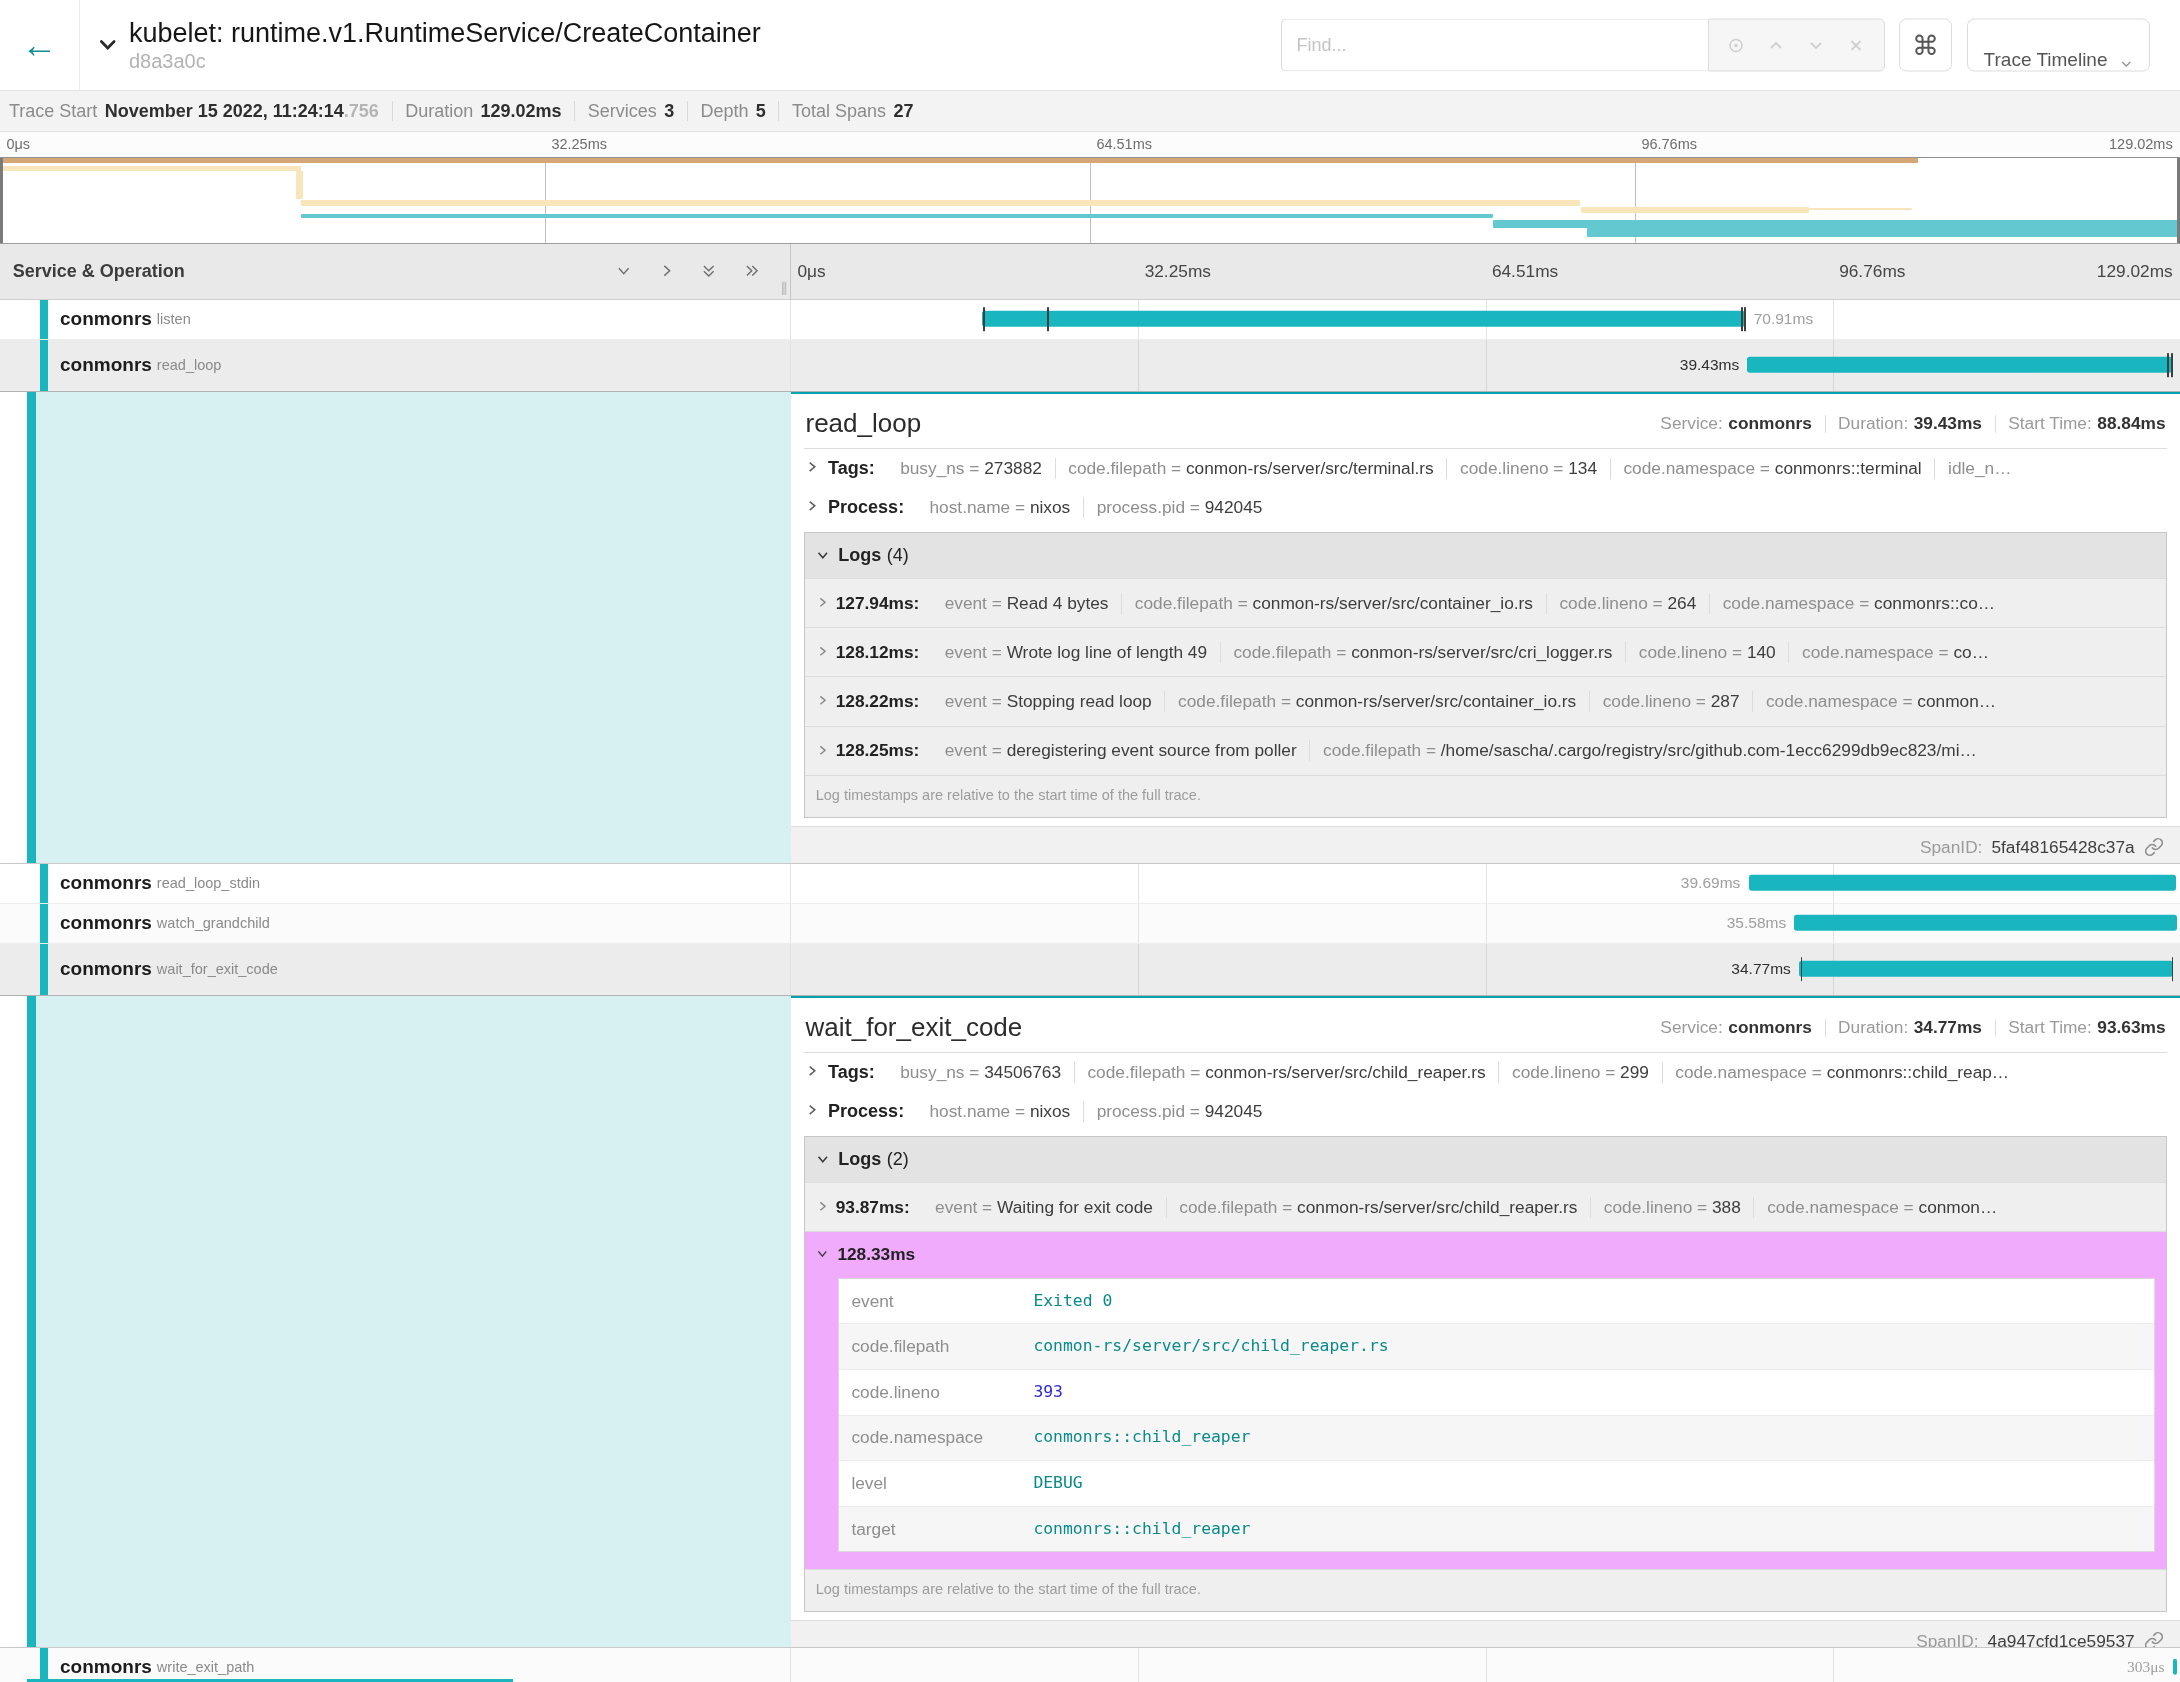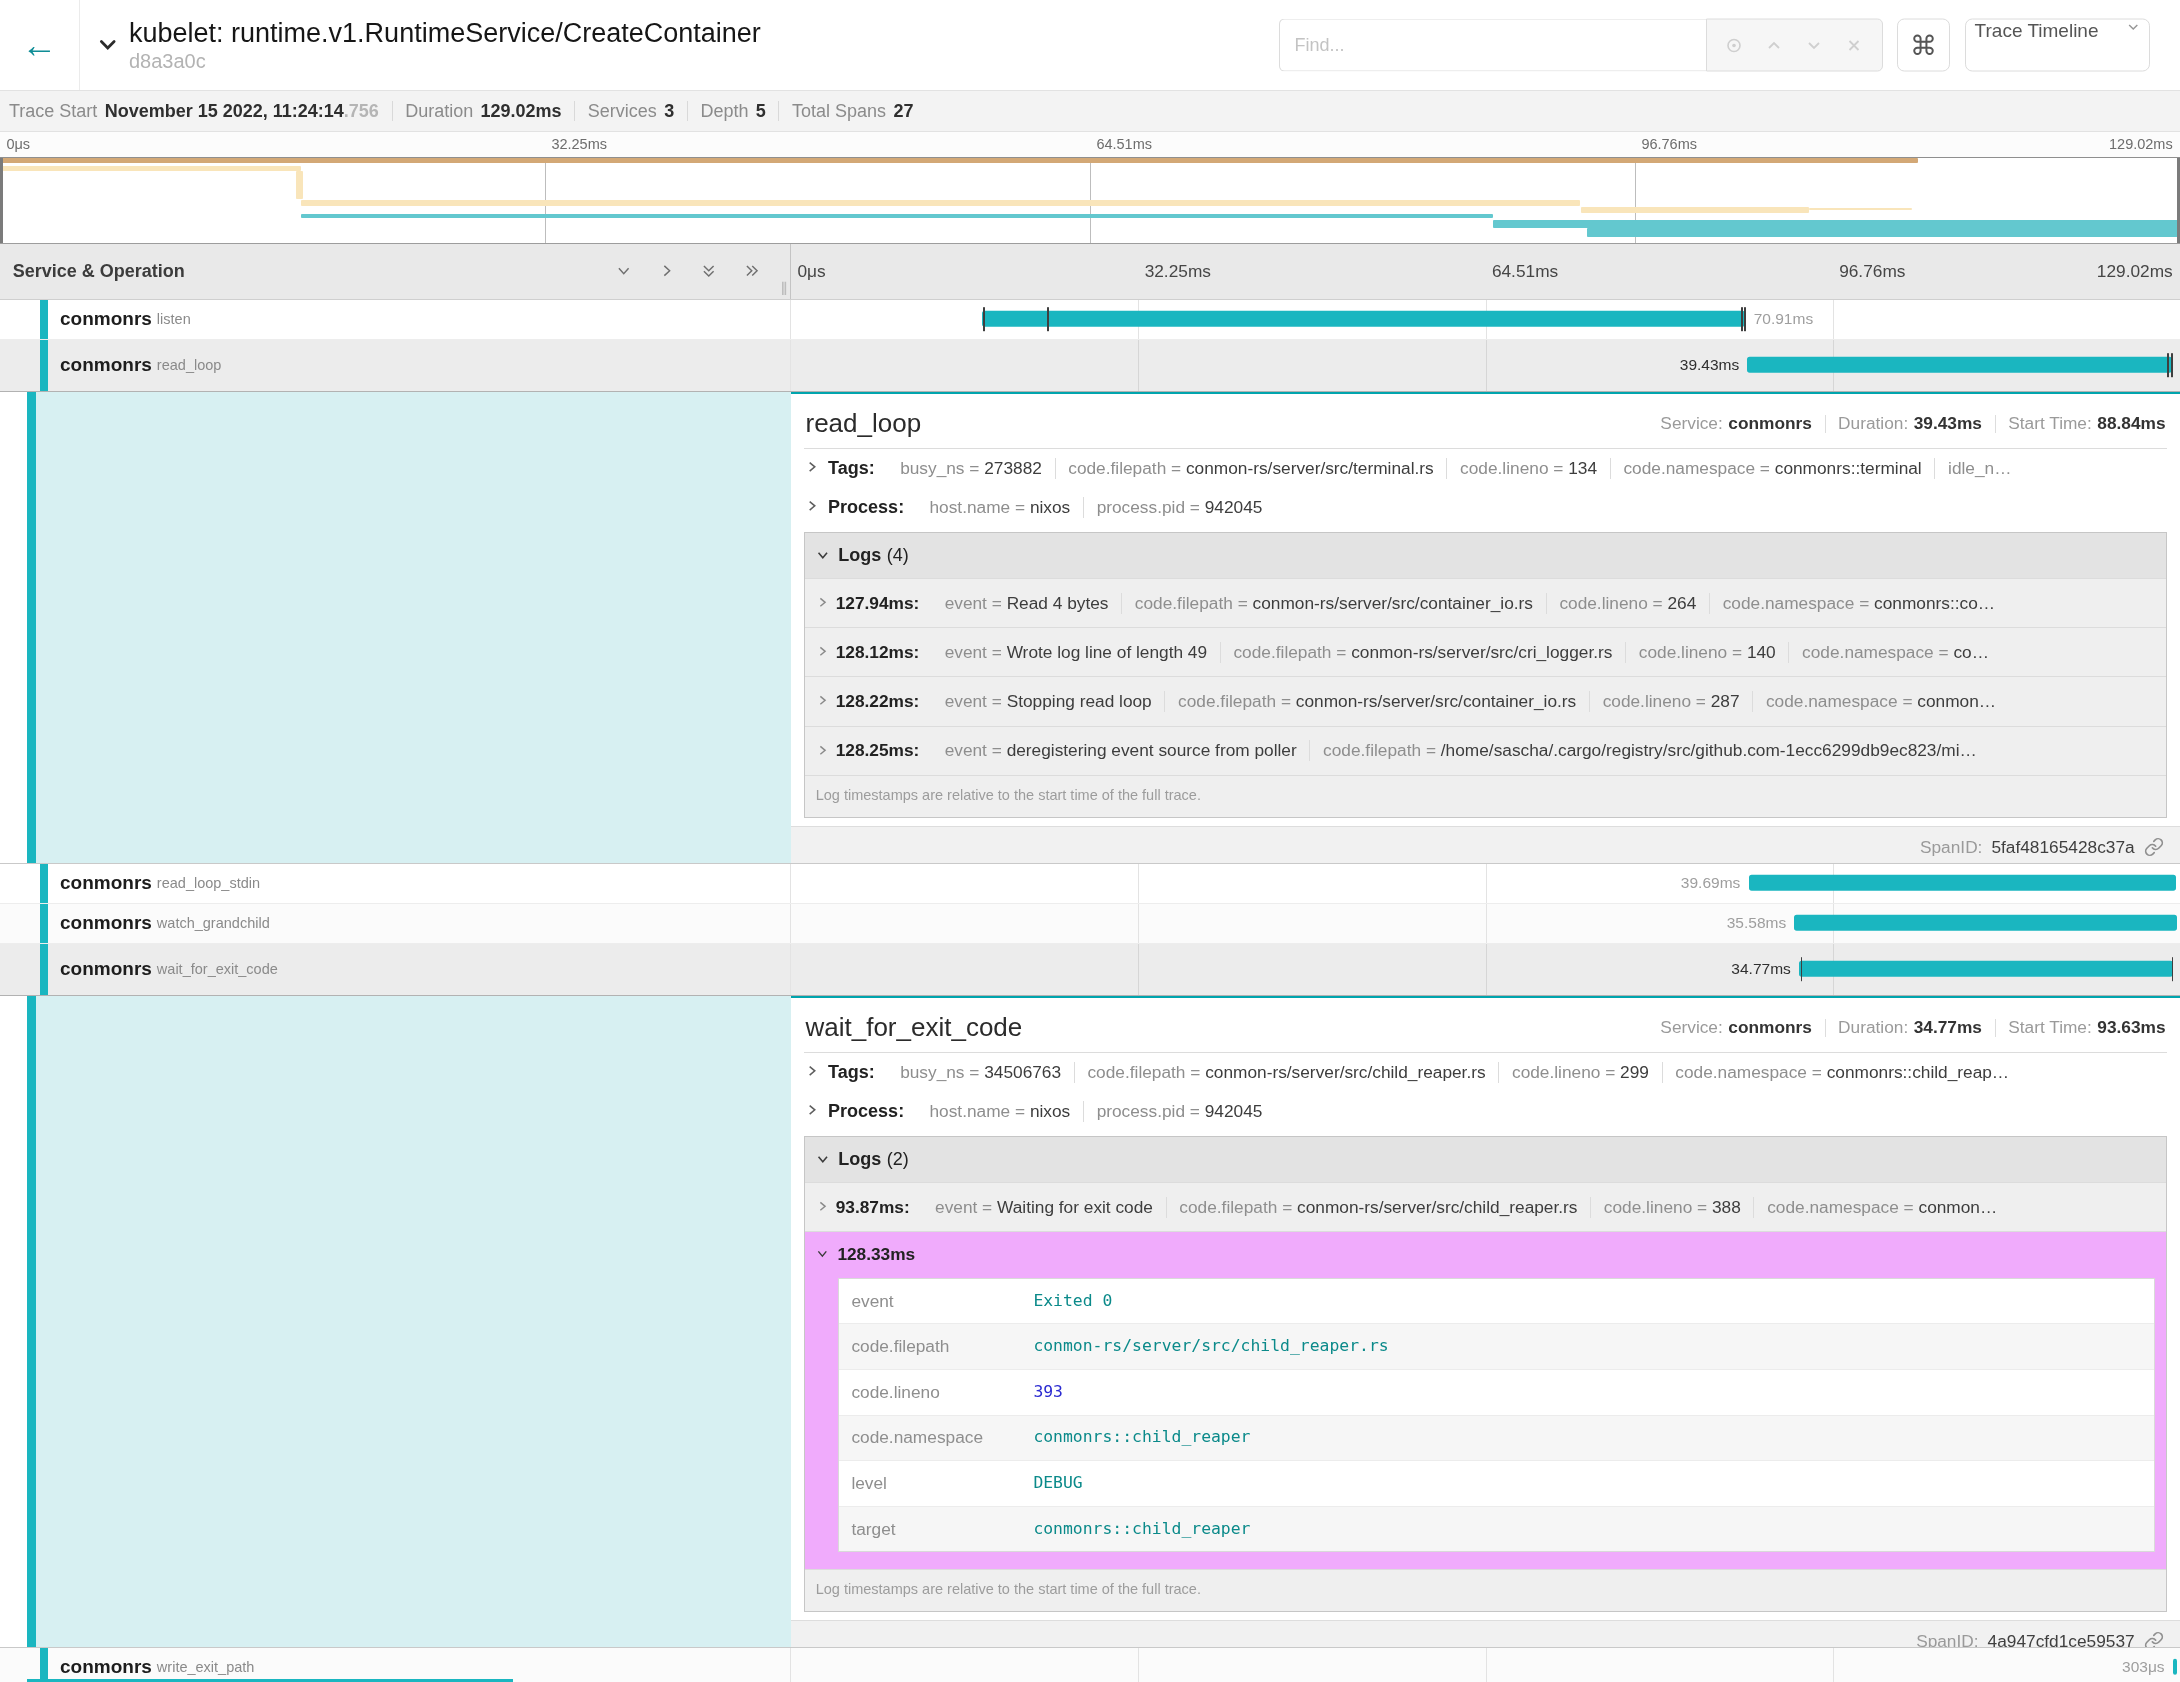--- a/index.html
+++ b/index.html
@@ -18,21 +18,21 @@
   .titles{display:flex;flex-direction:column;justify-content:center;margin-left:9px;}
   .trace-title{font-size:27px;color:#161616;font-weight:500;line-height:1.2;}
   .trace-id{font-size:20px;color:#b3b3b3;line-height:1.2;}
   .header-right{position:absolute;right:30px;top:50%;transform:translateY(-50%);display:flex;align-items:center;gap:14.5px;}
   .find-group{display:flex;align-items:stretch;height:53px;}
   .find-input{width:427px;border:0.9px solid #dcdcdc;border-right:none;border-radius:5.5px 0 0 5.5px;padding:0 14.5px;font-size:18px;color:#444;outline:none;background:#fff;}
   .find-input::placeholder{color:#c3c3c3;}
   .find-tools{display:flex;align-items:center;background:#f6f6f6;border:0.9px solid #dcdcdc;border-radius:0 5.5px 5.5px 0;padding:0 7.3px;}
   .tool{width:40px;height:40px;display:flex;align-items:center;justify-content:center;color:#cfcfcf;font-size:20px;cursor:pointer;}
   .kbd-btn{width:53px;height:53px;border:0.9px solid #dcdcdc;border-radius:7.3px;background:#fff;font-size:27px;color:#555;display:flex;align-items:center;justify-content:center;cursor:pointer;}
-  .view-btn{height:53px;border:0.9px solid #dcdcdc;border-radius:7.3px;background:#fff;font-size:19px;color:#555;display:flex;align-items:flex-start;padding:0 9px;gap:27px;cursor:pointer;}
+  .view-btn{height:53px;border:0.9px solid #dcdcdc;border-radius:7.3px;background:#fff;font-size:19px;color:#555;display:flex;align-items:flex-end;padding:0 16px;gap:11px;cursor:pointer;}
 
   
   .summary-bar{height:41px;background:#f3f3f3;border-bottom:0.9px solid #e2e2e2;display:flex;align-items:center;padding:0 9px;font-size:18px;color:#8b8b8b;}
   .summary-item{display:flex;align-items:baseline;text-align:right;}
   .summary-item .val{color:#2f2f2f;font-weight:700;margin-left:7.3px;}
   .summary-item .suffix{color:#b5b5b5;font-weight:700;}
   .summary-sep{width:0.9px;height:20px;background:#d9d9d9;margin:0 12.7px;align-self:center;}
 
   
   .mini-ruler{position:relative;height:24.5px;background:#fcfcfc;font-size:14.5px;color:#6d6d6d;}
@@ -541,20 +541,20 @@
         <div class="row-left">
           <div class="row-strip"></div>
           <span class="svc">conmonrs</span>
           <span class="op">write_exit_path</span>
         </div>
         <div class="row-right">
           <div class="gridline" style="left: 25%;"></div>
           <div class="gridline" style="left: 50%;"></div>
           <div class="gridline" style="left: 75%;"></div>
           <div class="bar" style="left: 99.4807%; width: 0.234847%;"></div>
-          <span class="bar-label" style="right: calc(0.519299% + 8.2px);">303μs</span>
+          <span class="bar-label" style="right: calc(0.519299% + 8.2px); font-family: Liberation Serif, serif;">303μs</span>
         </div>
       </div>
     </div>
 
   <div class="bottom-sliver"></div>
 </div>
 
 
 </body></html>

